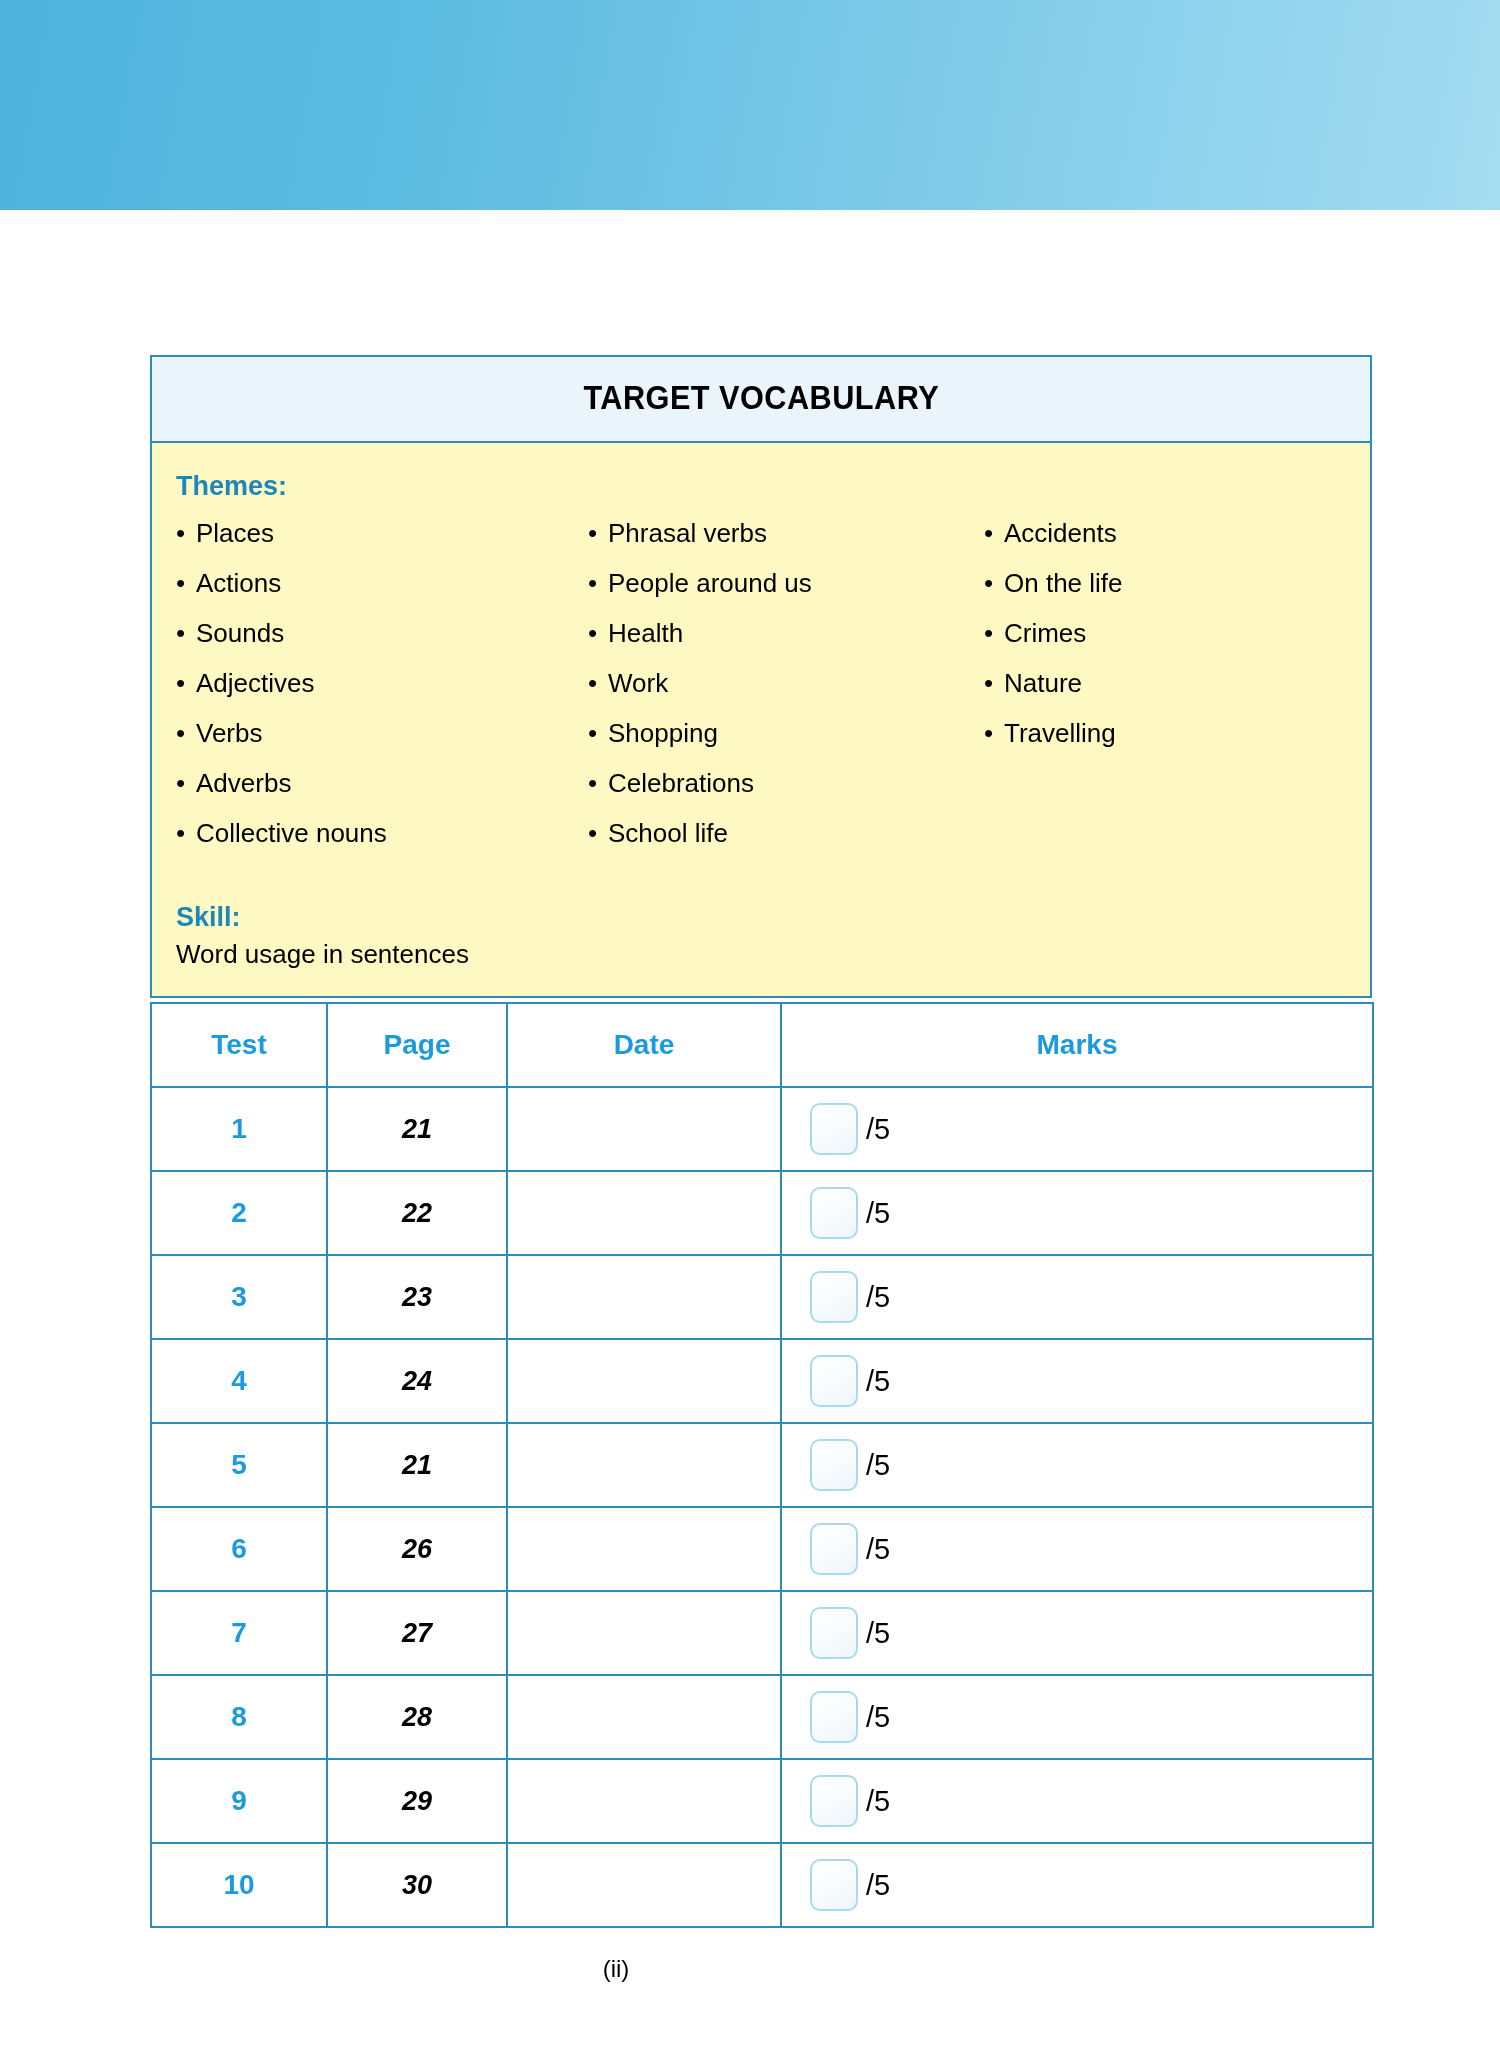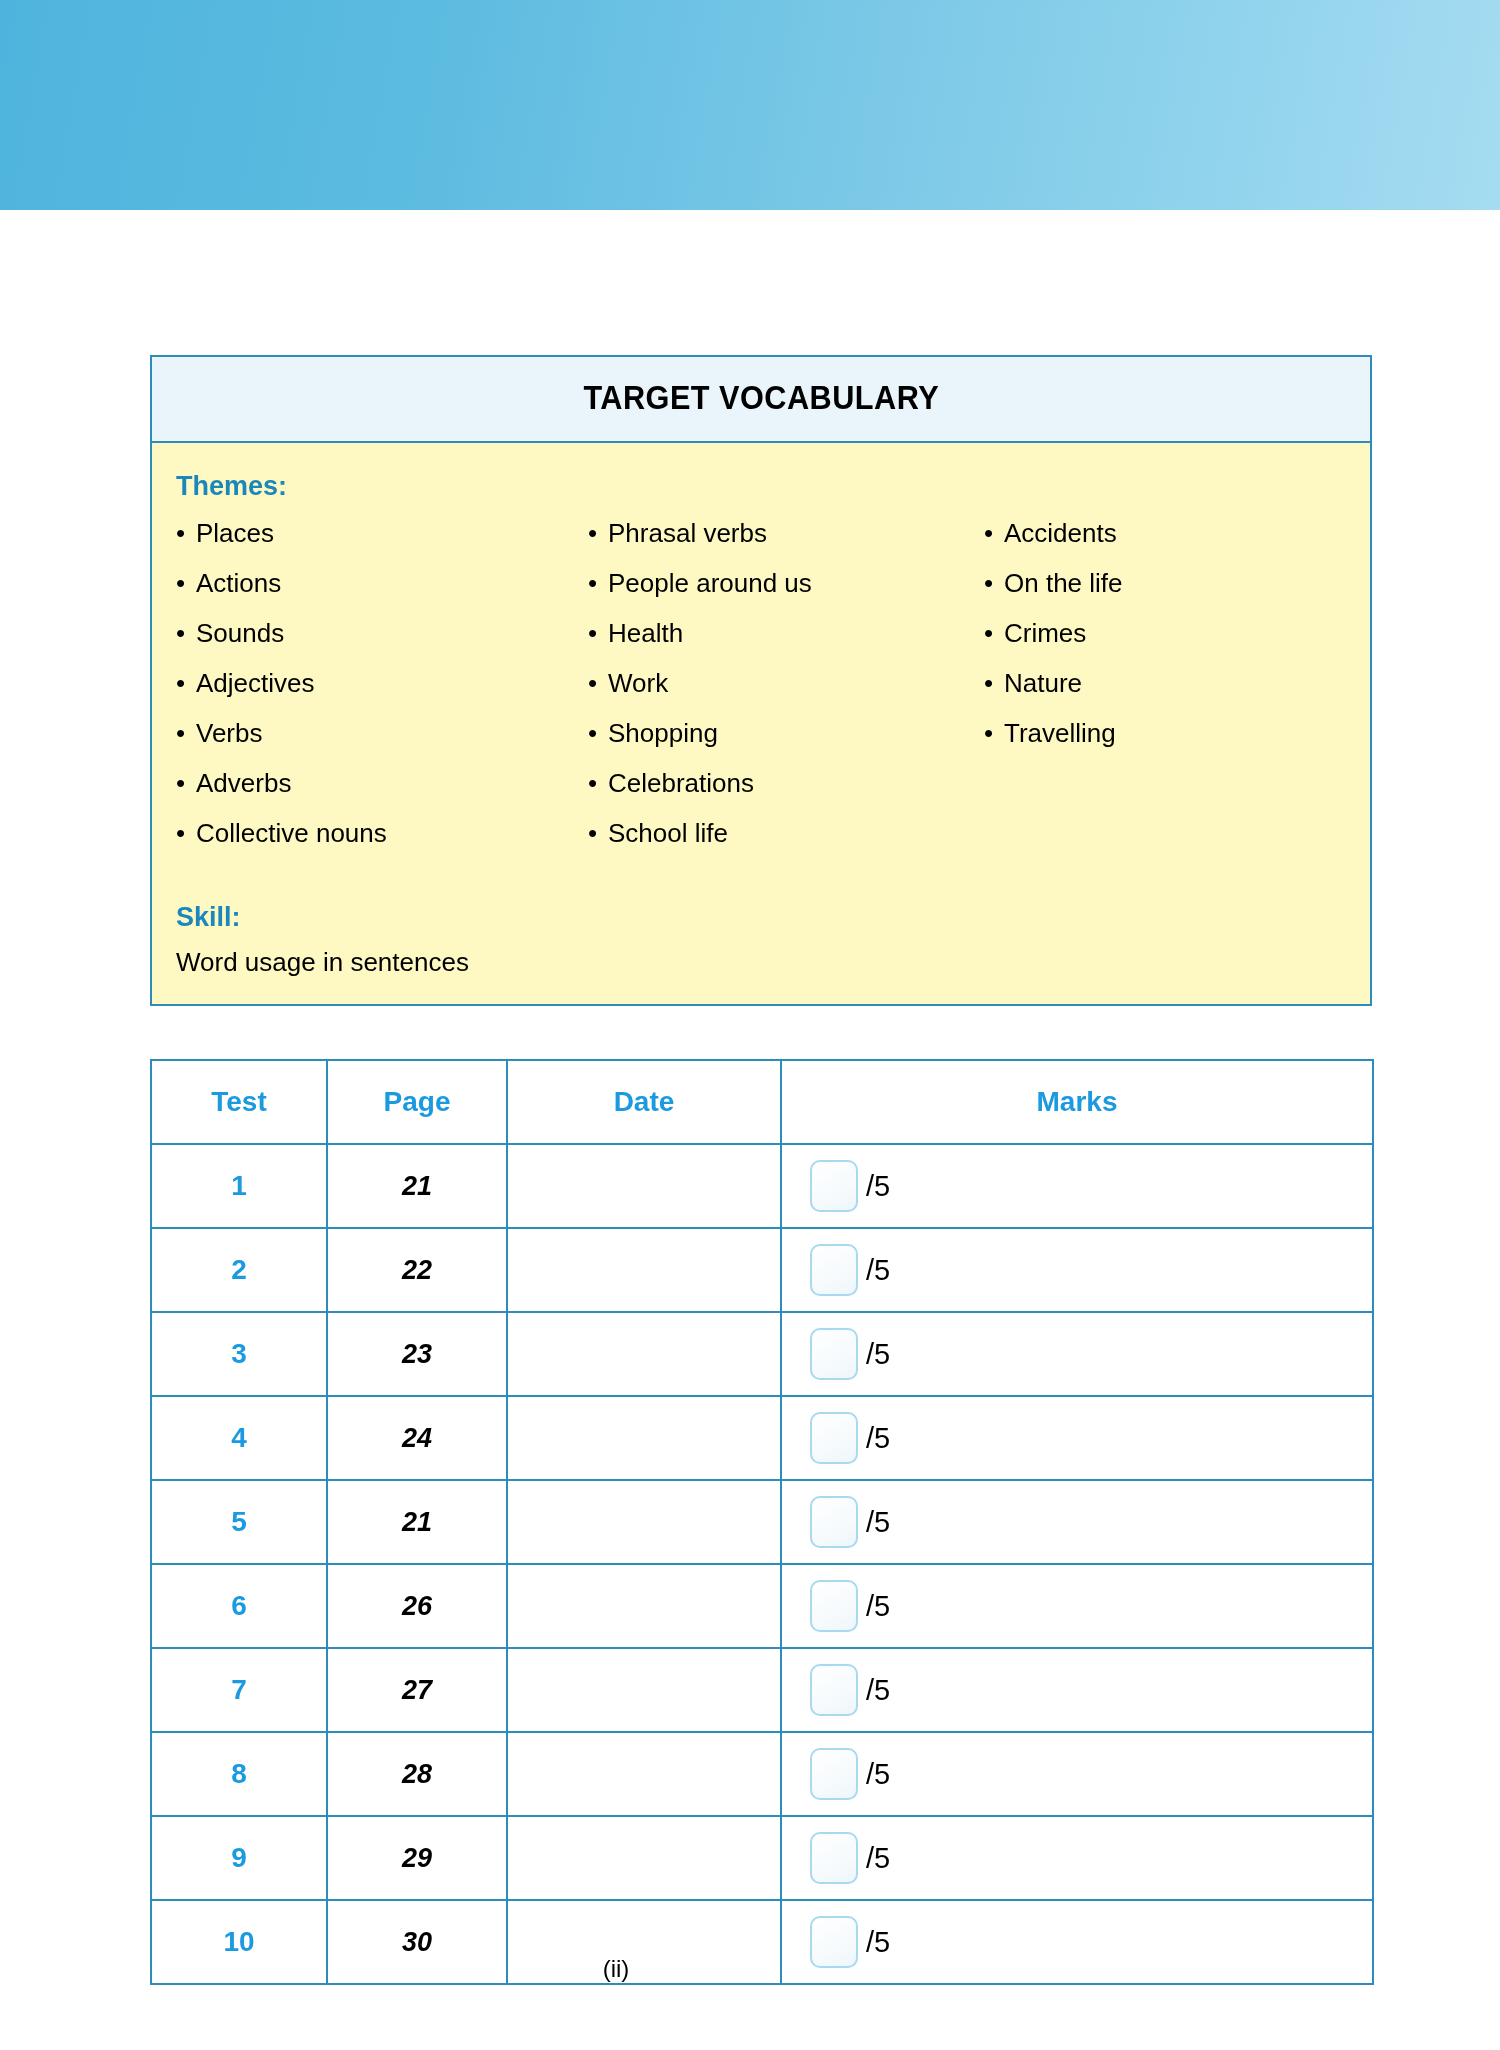--- a/index.html
+++ b/index.html
@@ -92,21 +92,21 @@
     width: 20px;
     color: #000;
   }
 
   .skill-block {
     margin-top: 32px;
   }
   .skill-value {
     font-size: 26px;
     color: #000;
-    margin-top: 14px;
+    margin-top: 6px;
   }
 
   
   table.marks {
     width: 1222px;
     border-collapse: collapse;
     table-layout: fixed;
     position: absolute;
     left: 150px;
   }
@@ -221,21 +221,21 @@
       </div>
 
       <div class="skill-block">
         <div class="section-label">Skill:</div>
         <div class="skill-value">Word usage in sentences</div>
       </div>
 
     </div>
   </div>
 
-  <table class="marks" id="marks-table" style="top: 1059px;">
+  <table class="marks" id="marks-table" style="top: 1002px;">
     <colgroup>
       <col class="c-test">
         <col class="c-page">
         <col class="c-date">
         <col class="c-marks">
     </colgroup>
     <thead>
       <tr>
         <th>Test</th>
         <th>Page</th>

